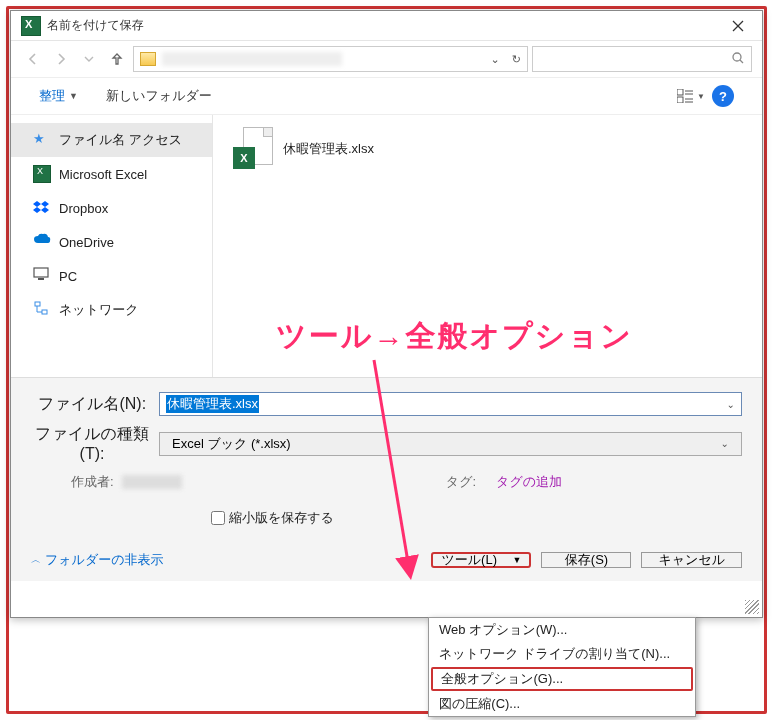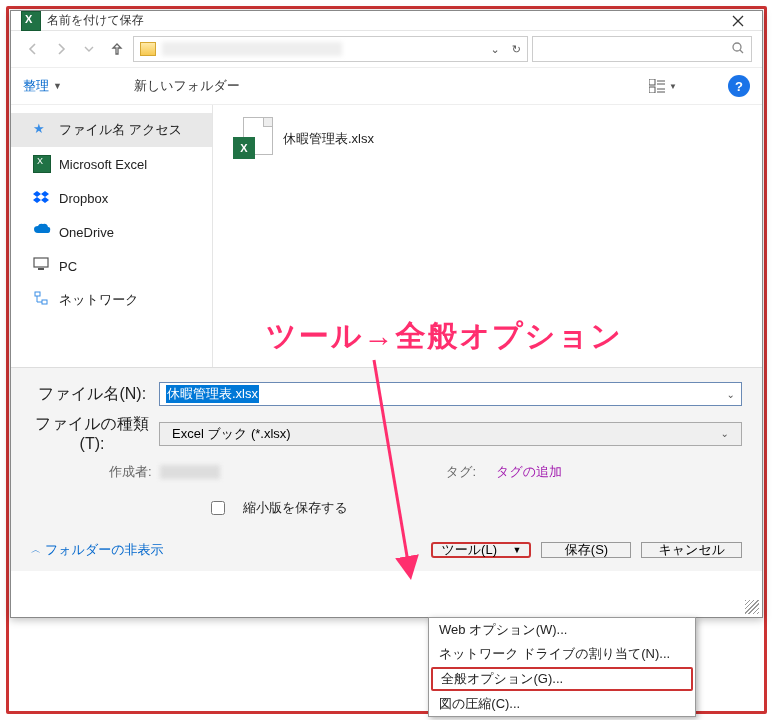--- a/index.html
+++ b/index.html
@@ -1,39 +1,39 @@
 <!DOCTYPE html>
 <html><head>
 <meta charset="utf-8">
 <style>
 * { box-sizing: border-box; margin: 0; padding: 0; font-family: "Yu Gothic UI", "Meiryo", sans-serif; }
 body { background: #fff; width: 773px; height: 720px; position: relative; overflow: hidden; }
 .outer-border { position: absolute; top: 6px; left: 6px; right: 6px; bottom: 6px; border: 3px solid #c33; border-radius: 2px; }
 .dialog { position: absolute; top: 10px; left: 10px; width: 753px; height: 608px; border: 1px solid #888; background: #fff; box-shadow: 0 2px 8px rgba(0,0,0,.25); }
-.titlebar { height: 20px; display: flex; align-items: center; padding: 0 4px; border-bottom: 1px solid #e5e5e5; justify-content: flex-end; }
+.titlebar { height: 30px; display: flex; align-items: center; padding: 0 4px; border-bottom: 1px solid #e5e5e5; justify-content: flex-end; }
 .titlebar .app-icon { width: 20px; height: 20px; margin: 0 6px; background: #207245; position: relative; border: 1px solid #155a33; }
 .titlebar .app-icon::before { content: "X"; position: absolute; color: #fff; font-size: 11px; font-weight: bold; left: 3px; top: 1px; }
 .titlebar .title-text { font-size: 12px; color: #333; }
 .titlebar .spacer { flex: 1; }
 .titlebar .close-btn { width: 40px; height: 28px; display: flex; align-items: center; justify-content: center; cursor: pointer; }
 .titlebar .close-btn svg { width: 12px; height: 12px; }
 
 .navrow { height: 36px; display: flex; align-items: center; padding: 4px 10px; gap: 4px; }
 .navbtn { width: 24px; height: 24px; display: flex; align-items: center; justify-content: center; color: #bbb; }
 .navbtn.enabled { color: #666; }
 .pathbox { flex: 1; height: 26px; border: 1px solid #ccc; background: #fff; display: flex; align-items: center; padding-left: 6px; position: relative; }
 .pathbox .folder-icon { width: 16px; height: 14px; background: linear-gradient(#ffe9a6,#f7c951); border: 1px solid #d6a731; margin-right: 6px; }
 .pathbox .blurpath { width: 180px; height: 14px; background: #eee; filter: blur(2px); }
 .pathbox .chev { margin-left: auto; display: flex; align-items: center; gap: 0; }
 .pathbox .chev span { padding: 0 6px; color: #555; font-size: 11px; }
 .pathbox .refresh { padding: 0 8px; color: #444; }
 .searchbox { width: 220px; height: 26px; border: 1px solid #ccc; background: #fff; display: flex; align-items: center; padding: 0 6px; color: #aaa; font-size: 12px; }
 .searchbox .sicon { margin-left: auto; }
 
-.toolbar { height: 38px; border-top: 1px solid #eee; border-bottom: 1px solid #eee; display: flex; align-items: center; padding: 0 12px; background: #fff; gap: 44px; }
+.toolbar { height: 38px; border-top: 1px solid #eee; border-bottom: 1px solid #eee; display: flex; align-items: center; padding: 0 28px; background: #fff; }
 .toolbar .titem { font-size: 13px; color: #0066cc; margin-right: 28px; display: flex; align-items: center; gap: 4px; }
 .toolbar .titem.dark { color: #333; }
 .toolbar .spacer { flex: 1; }
 .view-btn { width: 30px; height: 24px; border: 1px solid transparent; display: flex; align-items: center; justify-content: center; margin-right: 6px; }
 .help-btn { width: 22px; height: 22px; border-radius: 50%; background: #1a73e8; color: #fff; display: flex; align-items: center; justify-content: center; font-size: 13px; font-weight: bold; }
 
 .body-split { display: flex; height: 262px; }
 .sidebar { width: 202px; border-right: 1px solid #e5e5e5; background: #fff; padding-top: 8px; }
 .side-item { height: 34px; display: flex; align-items: center; padding-left: 22px; font-size: 13px; color: #222; gap: 8px; }
 .side-item.sel { background: #e8e8e8; }
@@ -60,37 +60,37 @@
 .form-field { flex: 1; }
 .form-input { width: 100%; height: 24px; border: 1px solid #6a8ab5; background: #fff; font-size: 13px; padding: 0 6px; display: flex; align-items: center; }
 .form-input .seltext { background: #0078d7; color: #fff; padding: 0 1px; }
 .form-select { width: 100%; height: 24px; border: 1px solid #aaa; background: #efefef; font-size: 13px; padding: 0 12px; display: flex; align-items: center; justify-content: space-between; }
 .meta-row { display: flex; margin-top: 10px; font-size: 13px; }
 .meta-col { display: flex; align-items: center; gap: 8px; }
 .meta-col .mlabel { color: #666; }
 .meta-col .mval-blur { width: 60px; height: 14px; background: #ddd; filter: blur(2px); }
 .meta-col.tag { margin-left: auto; margin-right: 180px; gap: 20px; }
 .meta-col.tag .mval { color: #a21caf; }
-.chkrow { margin-top: 18px; margin-left: 180px; display: flex; align-items: center; gap: 18px; font-size: 13px; color: #222; }
+.chkrow { margin-top: 18px; margin-left: 180px; display: flex; align-items: center; gap: 4px; font-size: 13px; color: #222; }
 .chkrow input { width: 14px; height: 14px; }
 
 .button-row { display: flex; align-items: center; margin-top: 24px; gap: 10px; }
 .folder-toggle { font-size: 13px; color: #0066cc; display: flex; align-items: center; gap: 4px; }
 .folder-toggle .caret { font-size: 10px; }
 .btn { height: 16px; border: 1px solid #999; background: #f2f2f2; font-size: 13px; padding: 0 16px; display: flex; align-items: center; justify-content: center; min-width: 90px; }
 .btn.tools { border: 2px solid #c33; border-radius: 3px; min-width: 100px; justify-content: space-between; padding: 0 8px; }
 .resize-grip { position: absolute; right: 3px; bottom: 3px; width: 14px; height: 14px; background: repeating-linear-gradient(135deg,#999 0 1px,transparent 1px 3px); }
 
 
 .dropdown { position: absolute; left: 428px; top: 617px; width: 268px; border: 1px solid #999; background: #fff; box-shadow: 2px 2px 6px rgba(0,0,0,.3); z-index: 10; }
 .dropdown .ditem { height: 24px; font-size: 13px; color: #222; padding: 3px 10px; display: flex; align-items: center; }
 .dropdown .ditem.hl { border: 2px solid #c33; border-radius: 2px; margin: 1px 2px; padding: 1px 8px; }
 
 
-.anno-text { position: absolute; left: 266px; top: 316px; font-size: 30px; font-weight: bold; color: #ff2e6e; text-shadow: 0 0 3px #fff, 0 0 3px #fff; letter-spacing: 2px; z-index: 20; pointer-events: none; }
+.anno-text { position: absolute; left: 276px; top: 316px; font-size: 30px; font-weight: bold; color: #ff2e6e; text-shadow: 0 0 3px #fff, 0 0 3px #fff; letter-spacing: 2px; z-index: 20; pointer-events: none; }
 .arrow-svg { position: absolute; left: 350px; top: 354px; z-index: 19; pointer-events: none; }
 </style>
 </head>
 <body>
 
 <div class="outer-border"></div>
 
 <div class="dialog">
 
   <div class="titlebar">
@@ -237,21 +237,21 @@
     <div class="form-row">
       <div class="form-label">ファイルの種類(T):</div>
       <div class="form-field">
         <div class="form-select">
           <span>Excel ブック (*.xlsx)</span>
           <span style="font-size:10px;color:#555">⌄</span>
         </div>
       </div>
     </div>
     <div class="meta-row">
-      <div class="meta-col" style="margin-left:78px">
+      <div class="meta-col" style="margin-left:40px">
         <span class="mlabel">作成者:</span>
         <span class="mval-blur"></span>
       </div>
       <div class="meta-col tag">
         <span class="mlabel">タグ:</span>
         <span class="mval">タグの追加</span>
       </div>
     </div>
     <div class="chkrow">
       <input type="checkbox" style="">

